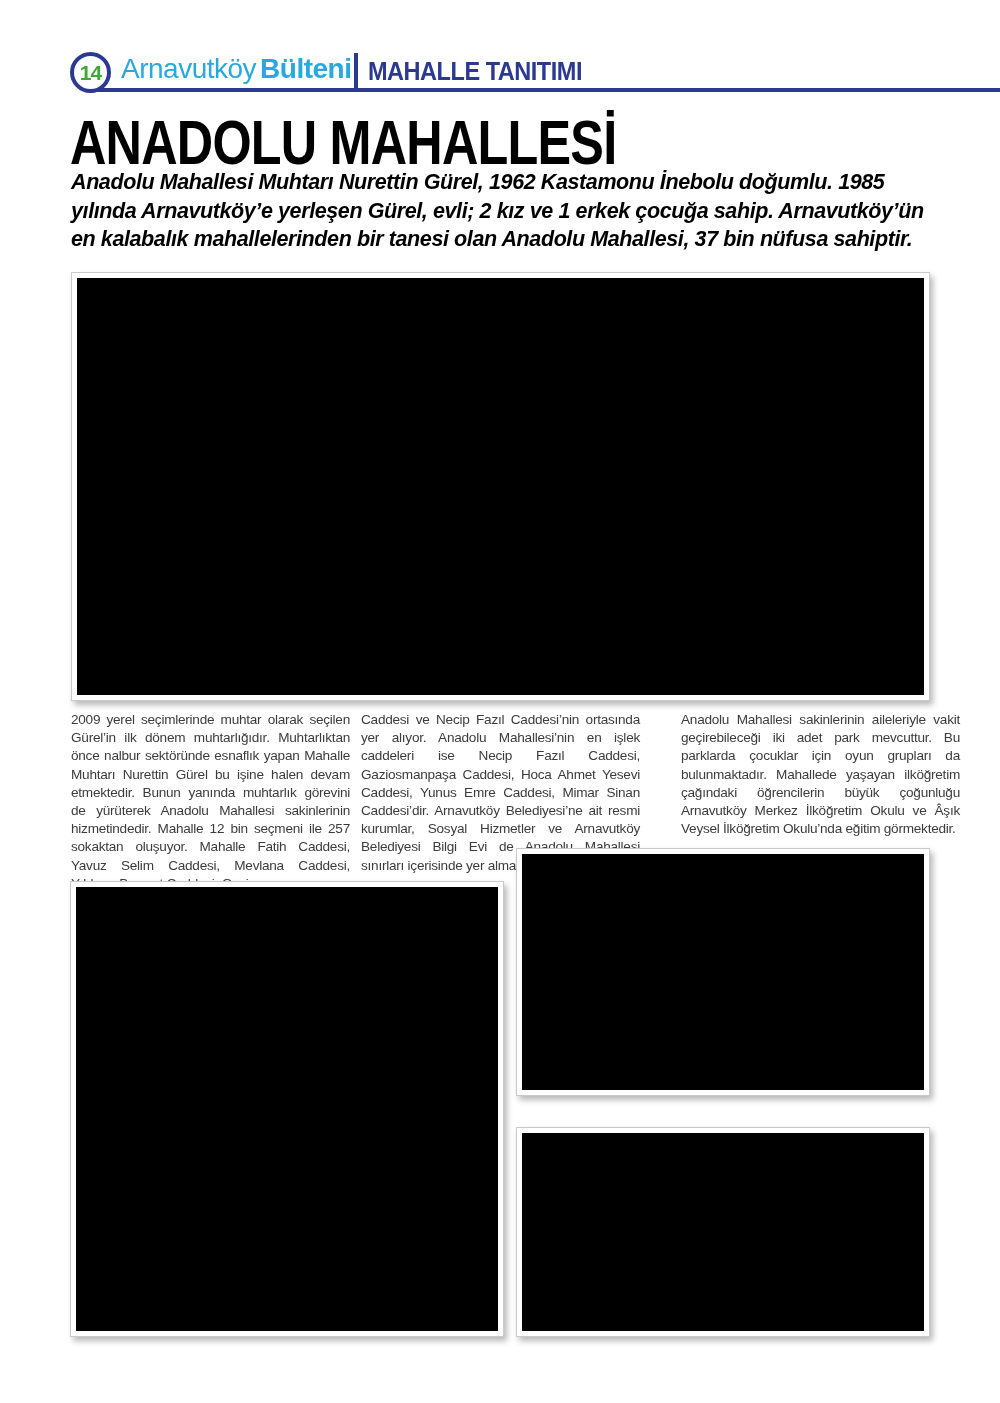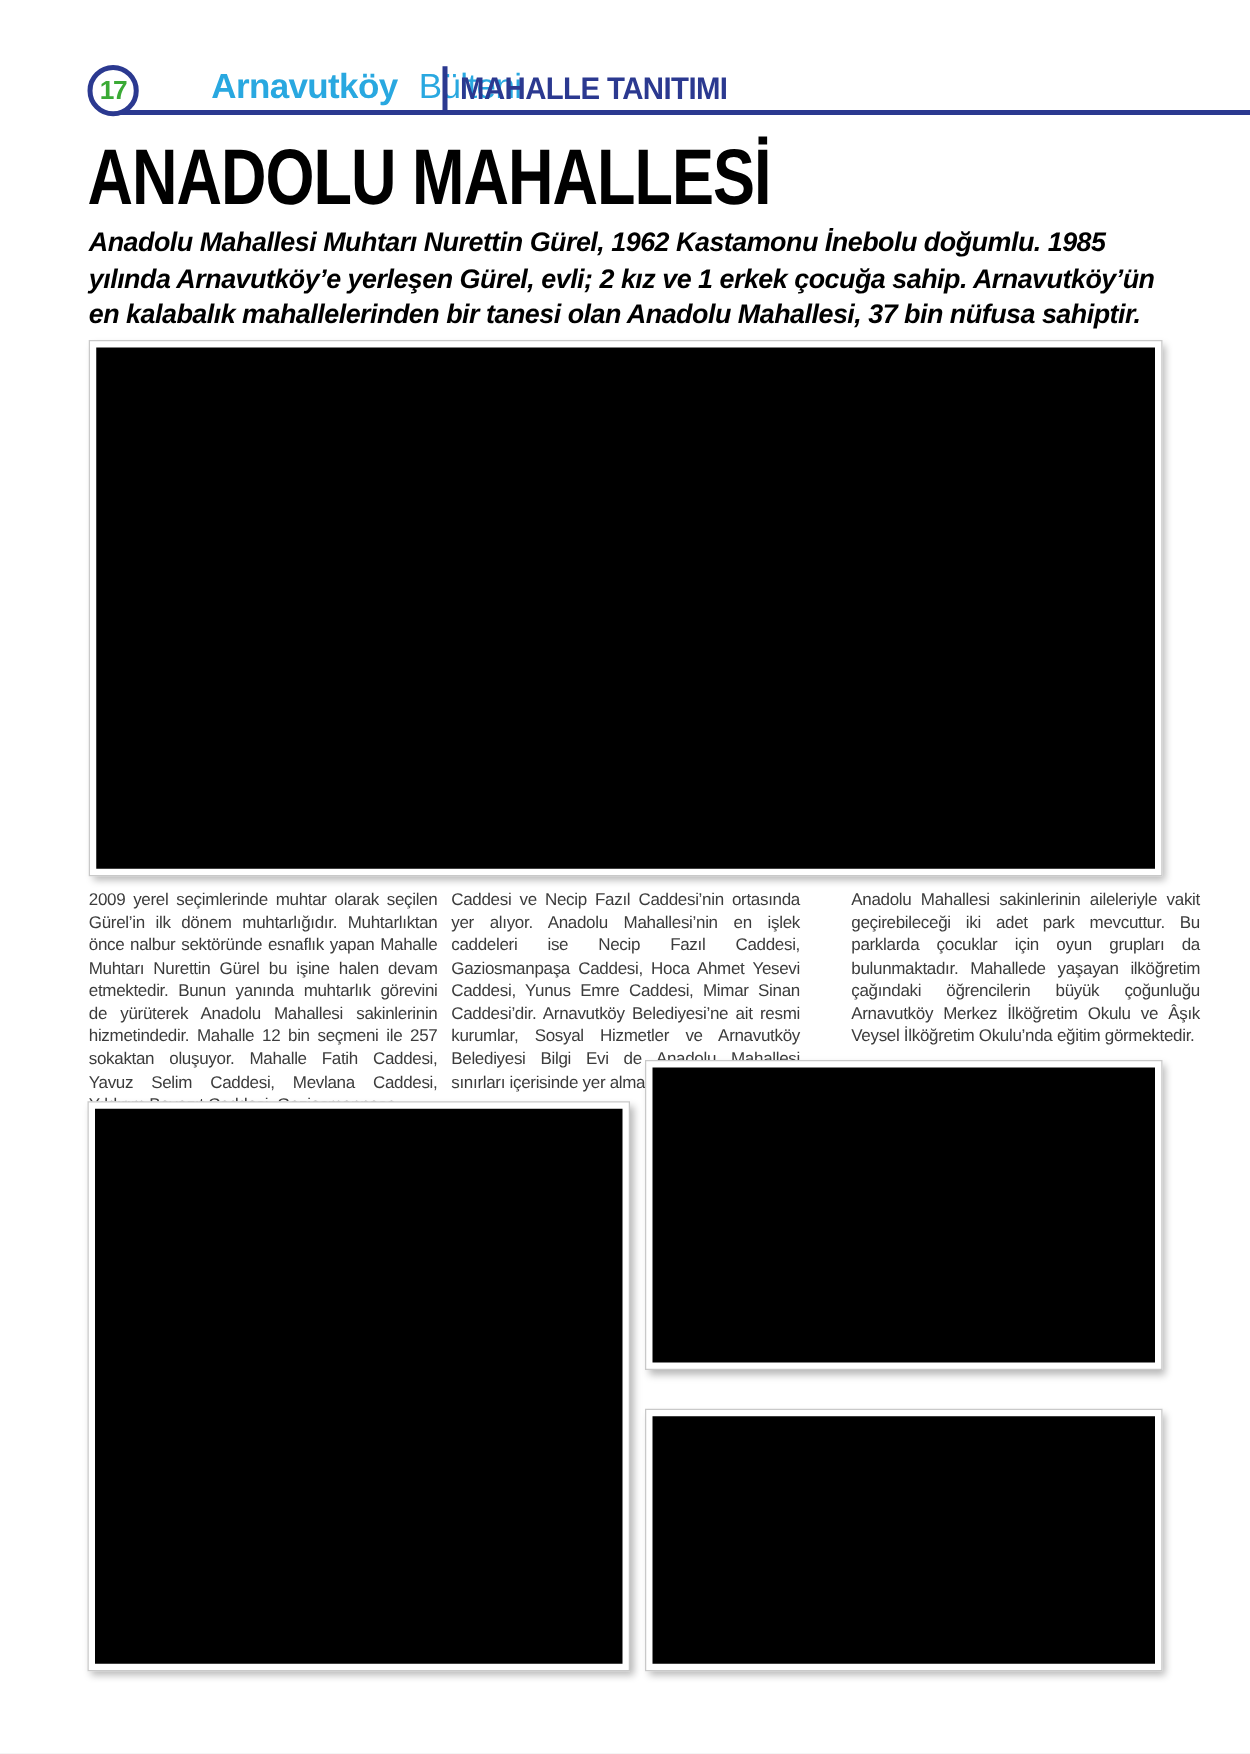--- a/index.html
+++ b/index.html
@@ -35,22 +35,22 @@
     letter-spacing: -1px;
   }
   .brand {
     position: absolute;
     left: 121px; top: 53px;
     font-size: 28px;
     color: #29a8e0;
     white-space: nowrap;
     letter-spacing: -0.5px;
   }
-  .brand .brand-light { font-weight: bold; margin-left: 48px; }
-  .brand .brand-bold  { font-weight: normal; margin-left: 17px; }
+  .brand .brand-light { font-weight: normal; }
+  .brand .brand-bold  { font-weight: bold; margin-left: 4px; }
   .header-vbar {
     position: absolute;
     left: 354px; top: 53px;
     width: 4px; height: 38px;
     background: #2b3990;
   }
   .section-title {
     position: absolute;
     left: 368px; top: 57px;
     font-size: 25px;
@@ -71,21 +71,21 @@
     line-height: 64px;
     font-weight: bold;
     color: #000000;
     white-space: nowrap;
     transform: scaleX(0.80);
     transform-origin: left top;
     letter-spacing: -1px;
   }
   .article-intro {
     position: absolute;
-    left: 71px; top: 180px;
+    left: 71px; top: 168px;
     width: 880px;
     font-size: 21.5px;
     line-height: 28.5px;
     font-weight: bold;
     font-style: italic;
     color: #000000;
     letter-spacing: -0.4px;
   }
 
   
@@ -117,21 +117,21 @@
   .col-2 { left: 361px; }
   .col-3 { left: 681px; }
 </style>
 </head>
 <body>
 
 <div class="page">
 
   <div class="header-rule"></div>
   <div class="page-badge">
-    <span>17</span>
+    <span>14</span>
   </div>
   <div class="brand">
     <span class="brand-light">Arnavutköy</span><span class="brand-bold">Bülteni</span>
   </div>
   <div class="header-vbar"></div>
   <div class="section-title">MAHALLE TANITIMI</div>
 
   <h1 class="article-title">ANADOLU MAHALLESİ</h1>
   <p class="article-intro">Anadolu Mahallesi Muhtarı Nurettin Gürel, 1962 Kastamonu İnebolu doğumlu. 1985 yılında Arnavutköy’e yerleşen Gürel, evli; 2 kız ve 1 erkek çocuğa sahip. Arnavutköy’ün en kalabalık mahallelerinden bir tanesi olan Anadolu Mahallesi, 37 bin nüfusa sahiptir.</p>
 

